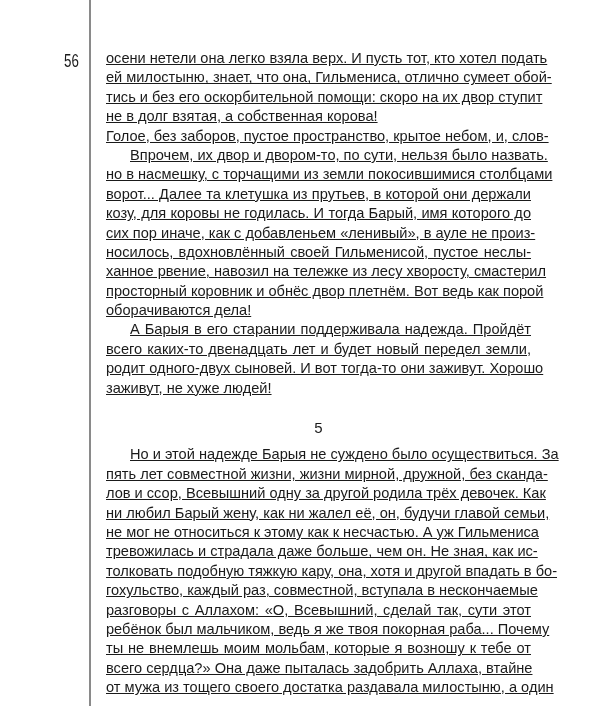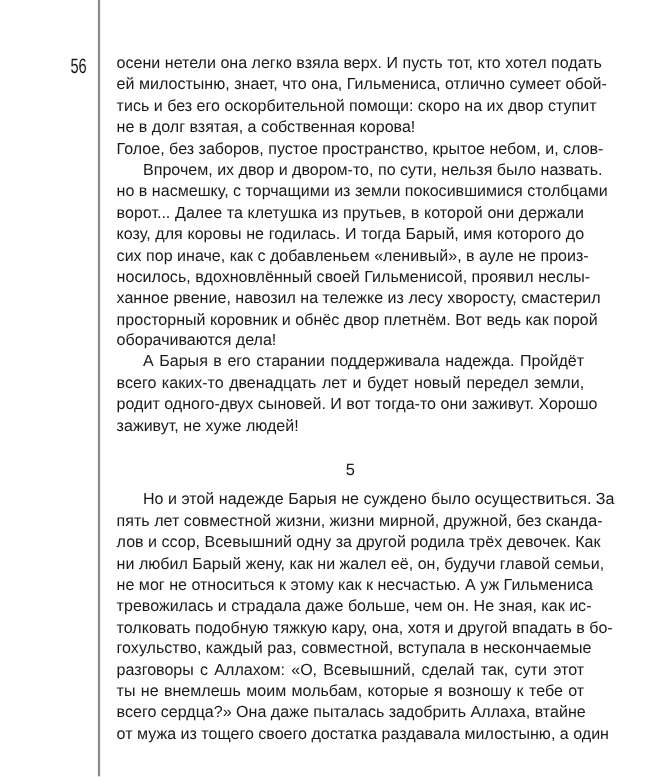--- a/index.html
+++ b/index.html
@@ -41,20 +41,21 @@
       width: 425px;
       font-size: 14.6px;
       line-height: 19.4px;
     }
     .line {
       display: block;
       white-space: nowrap;
       text-align: justify;
       text-align-last: justify;
       height: 19.4px;
+      text-decoration: underline;
     }
     .line.last {
       text-align-last: left;
     }
     .line.indent {
       padding-left: 24px;
     }
     .section-number {
       display: block;
       text-align: center;
@@ -79,21 +80,21 @@
         <span class="line">тись и без его оскорбительной помощи: скоро на их двор ступит</span>
         <span class="line last">не в долг взятая, а собственная корова!</span>
       </div>
       <div>
         <span class="line">Голое, без заборов, пустое пространство, крытое небом, и, слов-</span>
         <span class="line indent">Впрочем, их двор и двором-то, по сути, нельзя было назвать.</span>
         <span class="line">но в насмешку, с торчащими из земли покосившимися столбцами</span>
         <span class="line">ворот... Далее та клетушка из прутьев, в которой они держали</span>
         <span class="line">козу, для коровы не годилась. И тогда Барый, имя которого до</span>
         <span class="line">сих пор иначе, как с добавленьем «ленивый», в ауле не произ-</span>
-        <span class="line">носилось, вдохновлённый своей Гильменисой, проявил неслы-</span>
+        <span class="line">носилось, вдохновлённый своей Гильменисой, пустое неслы-</span>
         <span class="line">ханное рвение, навозил на тележке из лесу хворосту, смастерил</span>
         <span class="line">просторный коровник и обнёс двор плетнём. Вот ведь как порой</span>
         <span class="line last">оборачиваются дела!</span>
       </div>
       <div>
         <span class="line indent">А Барыя в его старании поддерживала надежда. Пройдёт</span>
         <span class="line">всего каких-то двенадцать лет и будет новый передел земли,</span>
         <span class="line">родит одного-двух сыновей. И вот тогда-то они заживут. Хорошо</span>
         <span class="line last">заживут, не хуже людей!</span>
       </div>
@@ -103,18 +104,19 @@
       <div>
         <span class="line indent">Но и этой надежде Барыя не суждено было осуществиться. За</span>
         <span class="line">пять лет совместной жизни, жизни мирной, дружной, без сканда-</span>
         <span class="line">лов и ссор, Всевышний одну за другой родила трёх девочек. Как</span>
         <span class="line">ни любил Барый жену, как ни жалел её, он, будучи главой семьи,</span>
         <span class="line">не мог не относиться к этому как к несчастью. А уж Гильмениса</span>
         <span class="line">тревожилась и страдала даже больше, чем он. Не зная, как ис-</span>
         <span class="line">толковать подобную тяжкую кару, она, хотя и другой впадать в бо-</span>
         <span class="line">гохульство, каждый раз, совместной, вступала в нескончаемые</span>
         <span class="line">разговоры с Аллахом: «О, Всевышний, сделай так, сути этот</span>
+        <span class="line">ребёнок был мальчиком, ведь я же твоя покорная раба... Почему</span>
         <span class="line">ты не внемлешь моим мольбам, которые я возношу к тебе от</span>
         <span class="line">всего сердца?» Она даже пыталась задобрить Аллаха, втайне</span>
         <span class="line">от мужа из тощего своего достатка раздавала милостыню, а один</span>
       </div>
     </div>
 </div>
 
 </body></html>

